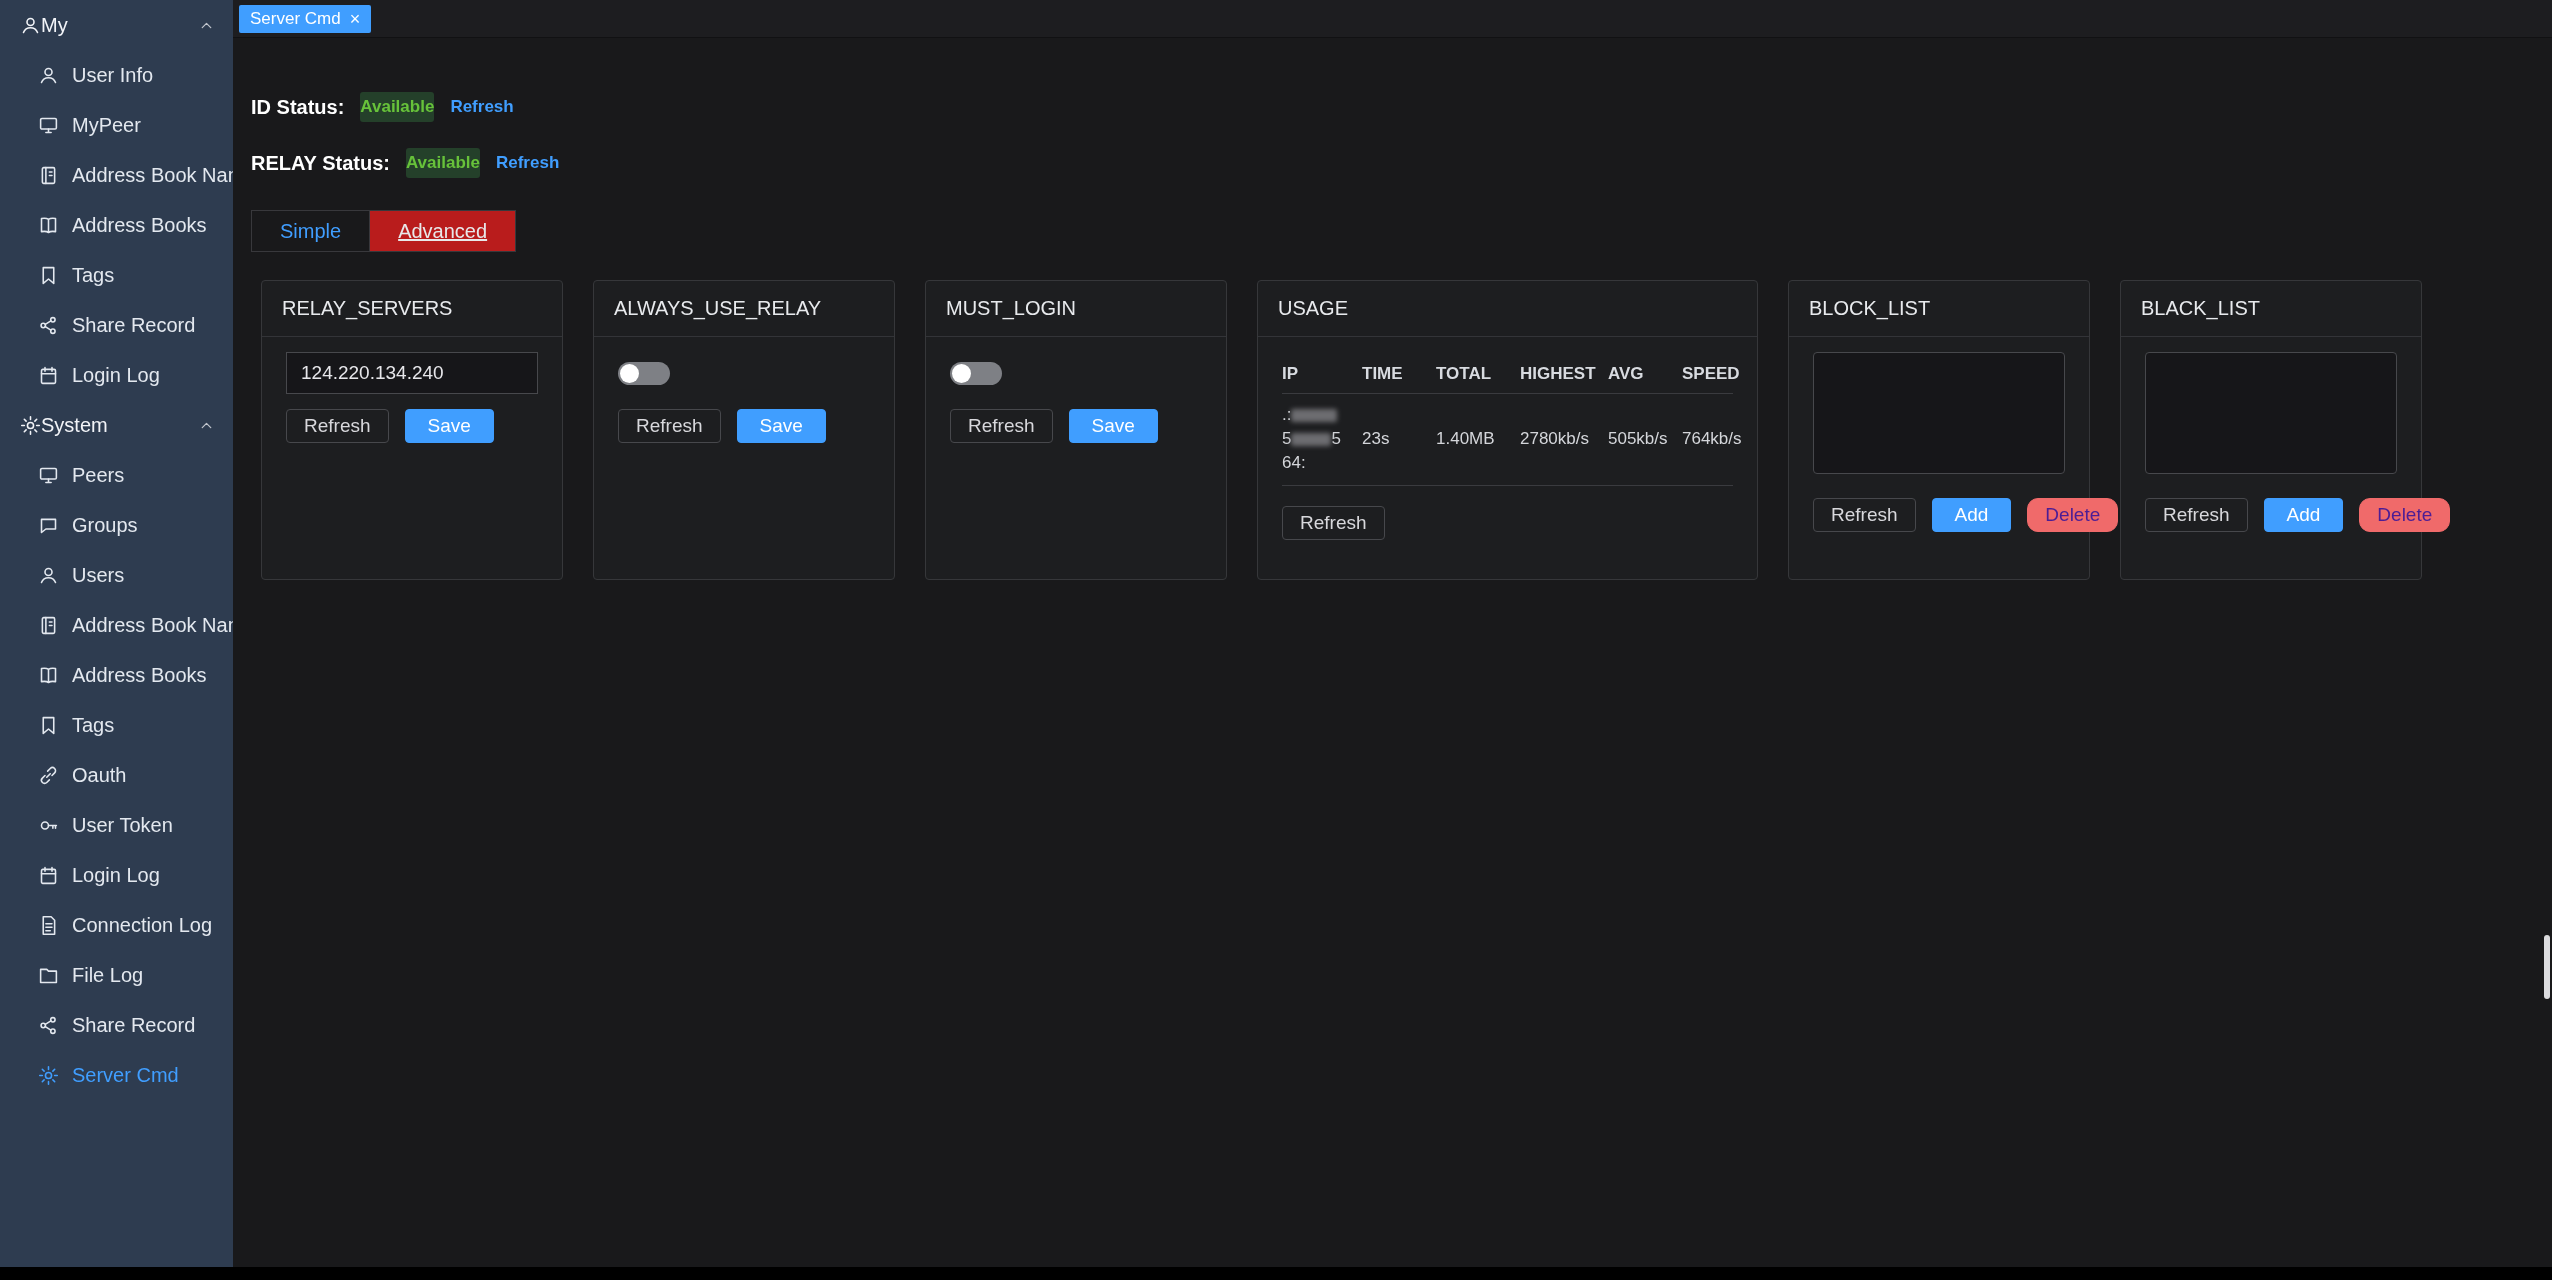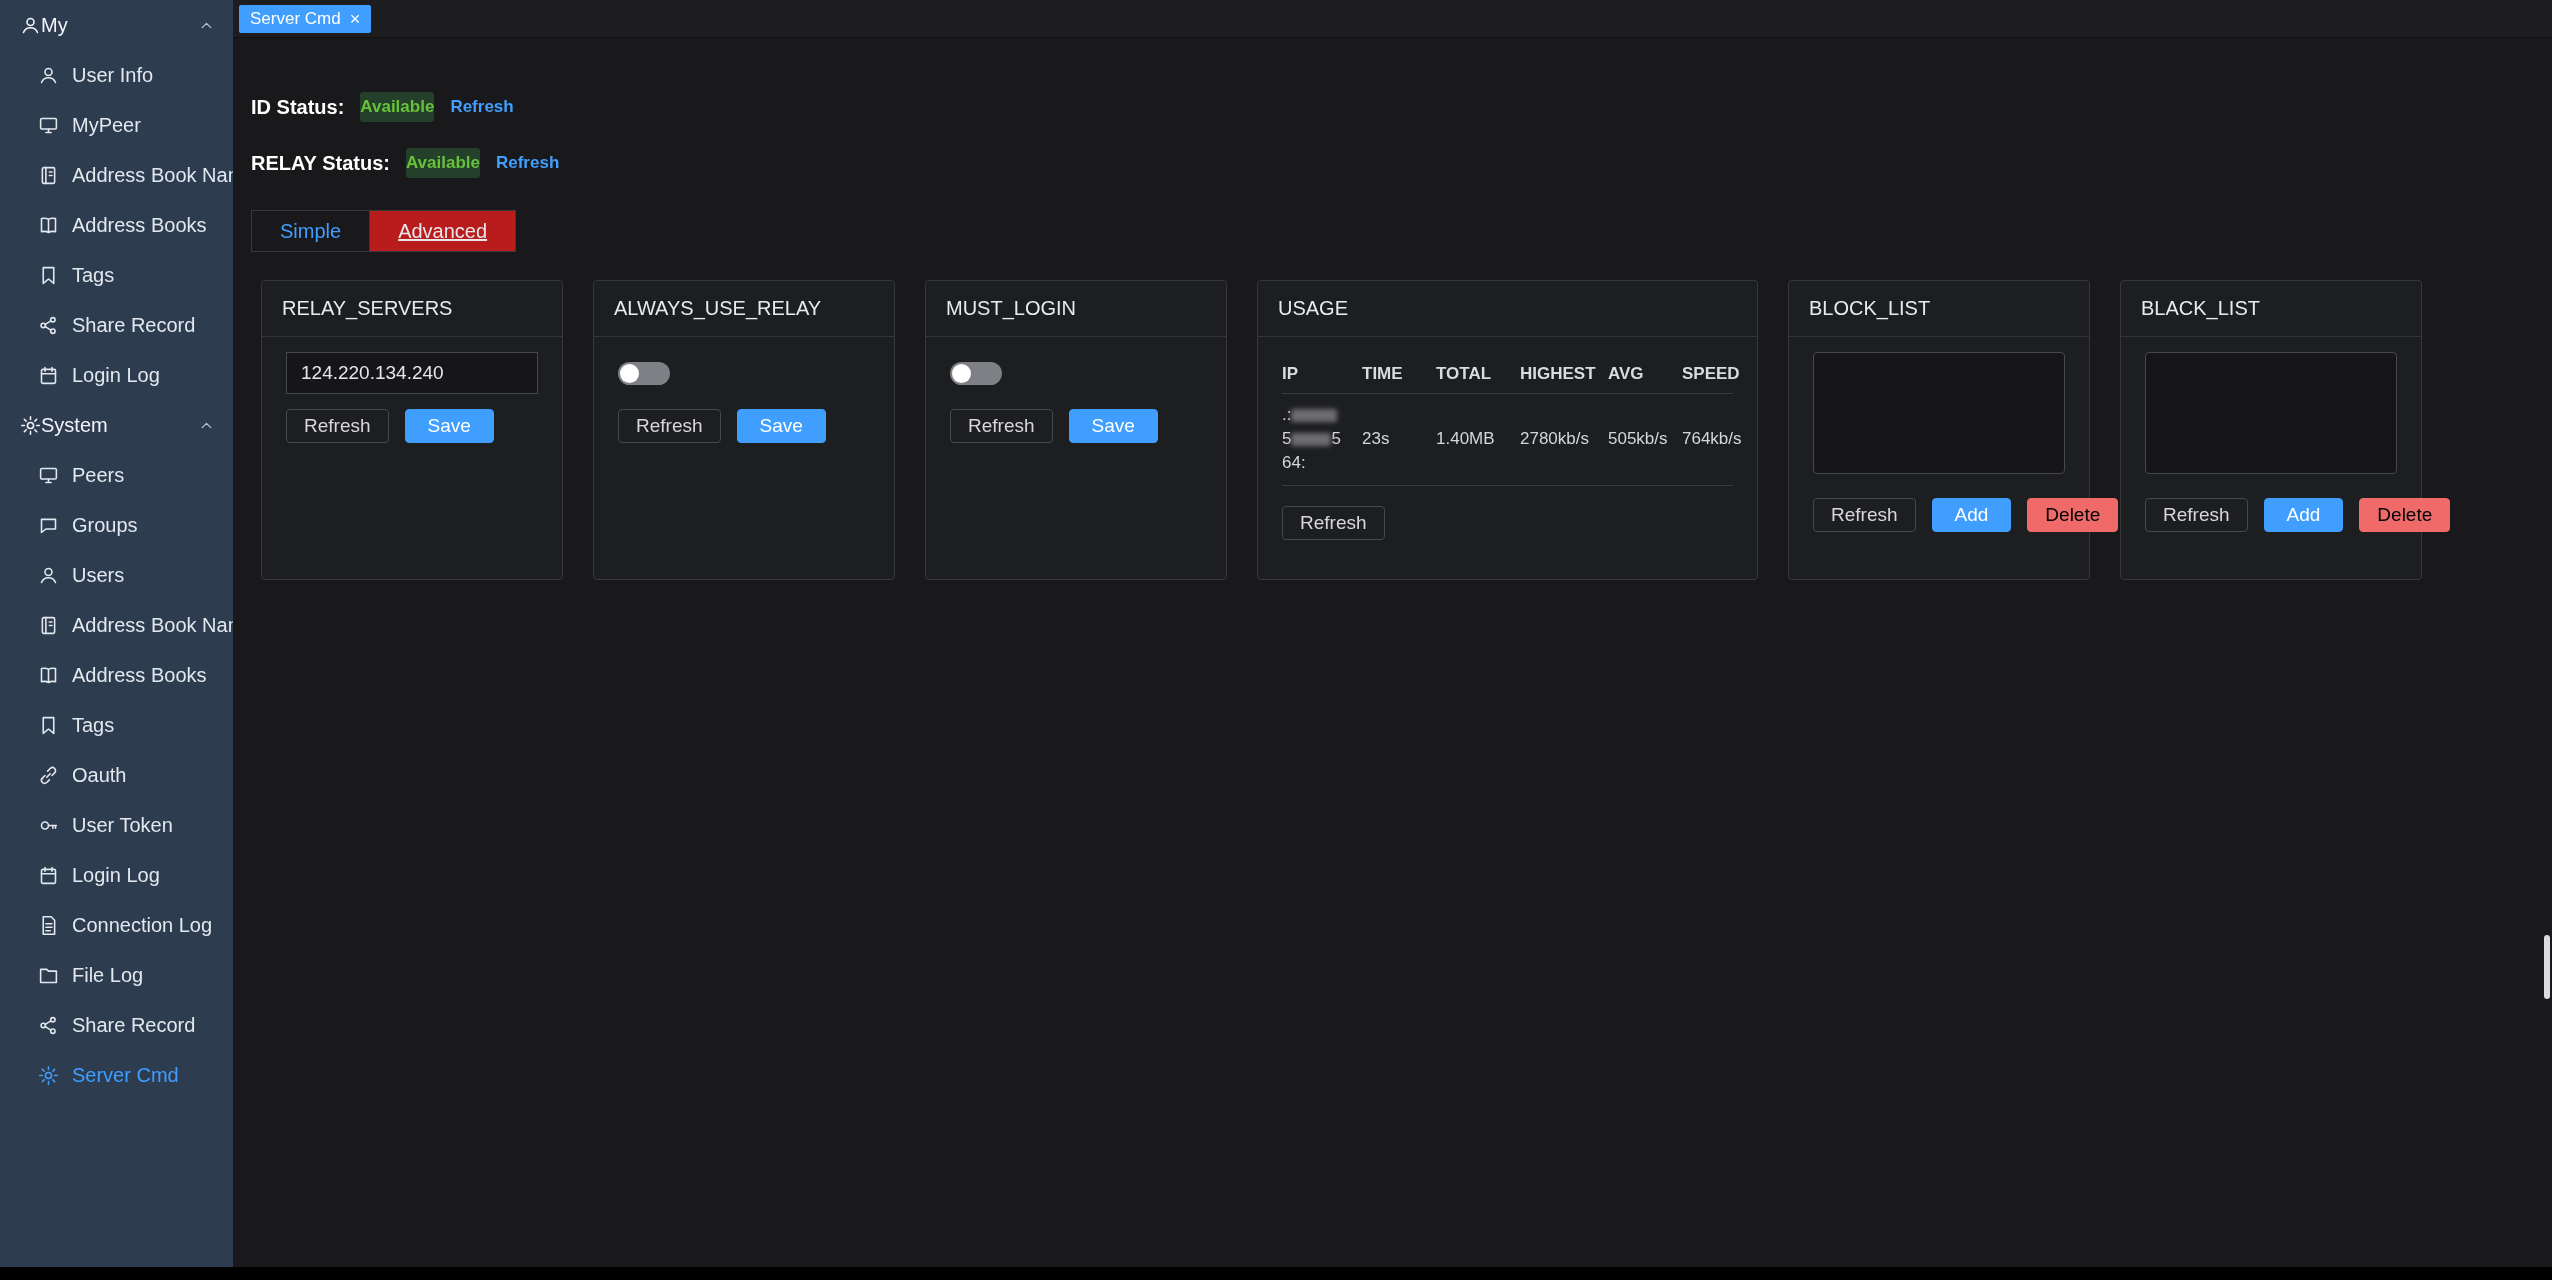--- a/index.html
+++ b/index.html
@@ -54,21 +54,21 @@
   .card { width:302px; height:300px; background:#1d1e20; border:1px solid #36373a; border-radius:4px; display:flex; flex-direction:column; }
   .card.usage { width:501px; }
   .card-head { padding:16px 20px; border-bottom:1px solid #333438; font-size:20px; color:#e8eaed; flex-shrink:0; }
   .card-body { padding:15px 24px 20px 24px; }
 
   .text-input { width:100%; height:42px; background:#161619; border:1px solid #47484c; border-radius:0; color:#e6e6ea; padding:0 14px; font-size:19px; font-family:inherit; outline:none; }
   .btn-row { display:flex; gap:16px; margin-top:15px; align-items:center; }
   .btn-row.after-toggle { margin-top:24px; }
   .btn { height:34px; padding:0 17px; font-size:19px; border-radius:4px; border:1px solid #47484c; background:transparent; color:#d8d8dc; cursor:pointer; font-family:inherit; }
   .btn.primary { background:#409eff; border-color:#409eff; color:#fff; padding:0 22px; }
-  .btn.danger { background:#f06a6a; border-color:#f06a6a; color:#000000; }
+  .btn.danger { background:#f06a6a; border-color:#f06a6a; color:#4c1d95;border-radius:11px; }
 
   .switch { width:52px; height:23px; border-radius:12px; background:#7e8085; position:relative; margin-top:10px; cursor:pointer; }
   .switch-knob { position:absolute; left:2px; top:2px; width:19px; height:19px; border-radius:50%; background:#fff; }
 
   
   .u-table { width:100%; margin-top:6px; }
   .u-hrow, .u-drow { display:grid; grid-template-columns:80px 74px 84px 88px 74px 1fr; align-items:center; }
   .u-hrow { font-size:17px; font-weight:700; color:#d8dbe0; padding:6px 0 9px 0; border-bottom:1px solid #3a3b3f; }
   .u-drow { padding:9px 0 10px 0; border-bottom:1px solid #3a3b3f; font-size:17px; color:#d4d6da; }
   .u-cell.right, .u-hcell.right { text-align:right; }

